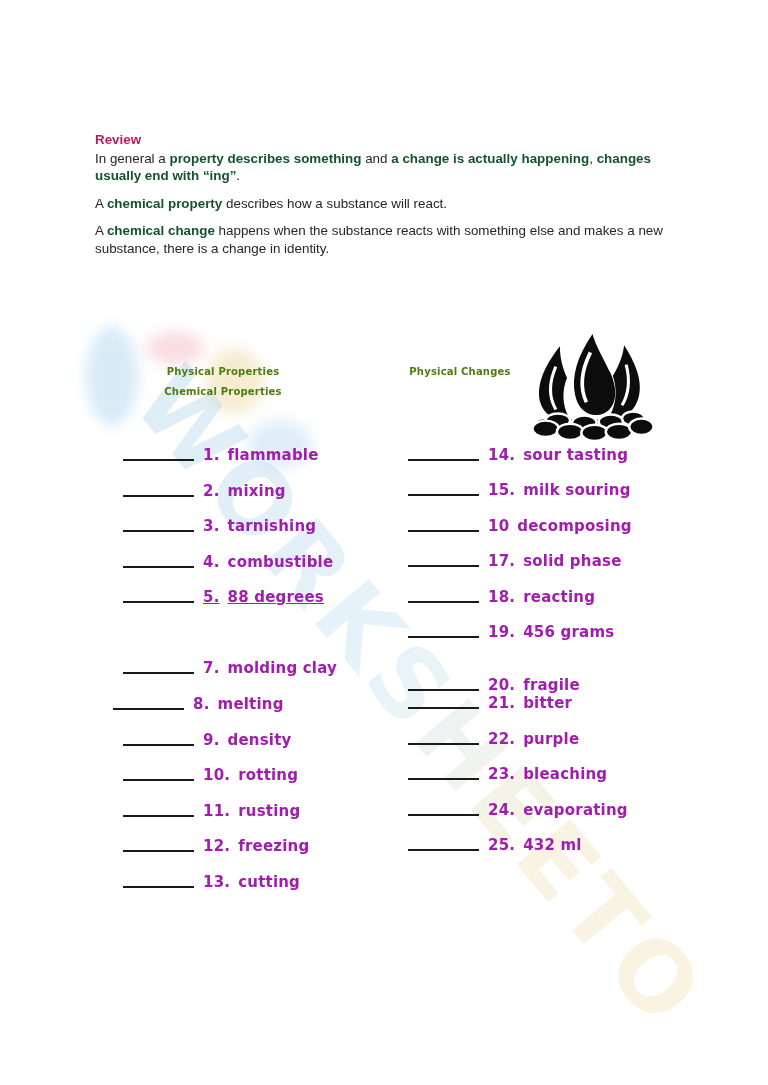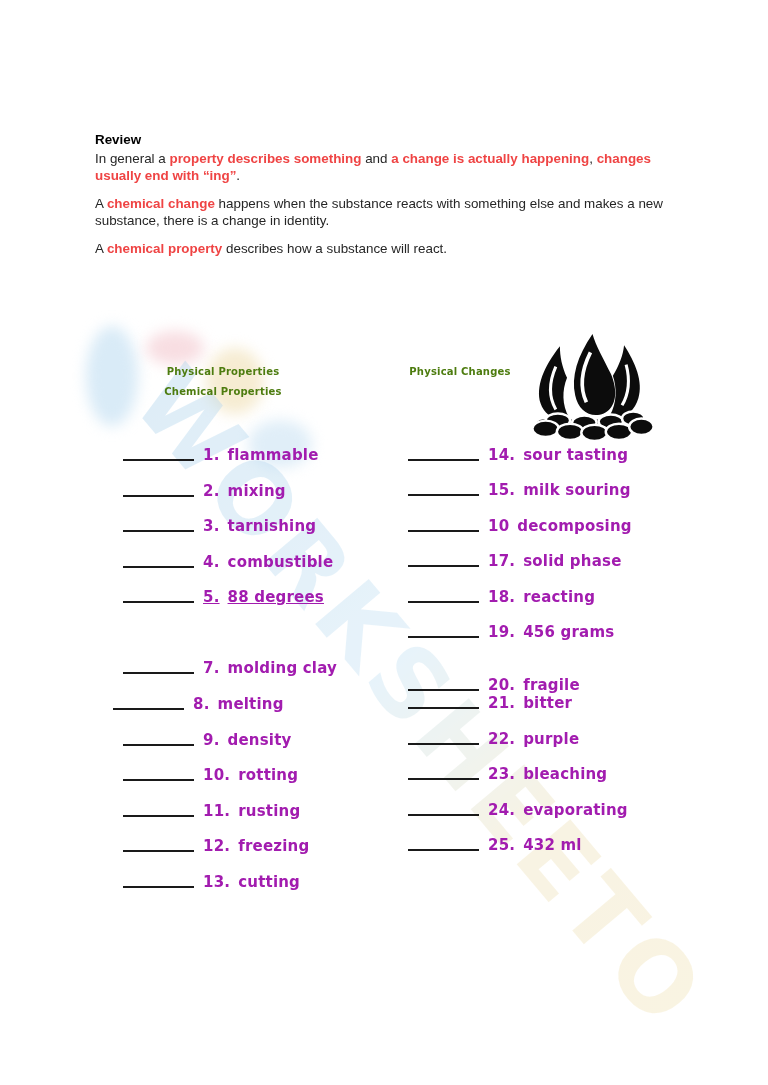--- a/index.html
+++ b/index.html
@@ -21,23 +21,23 @@
     font-size:96px;letter-spacing:6px;white-space:nowrap;
     background:linear-gradient(90deg,#aed3ec 0%,#c5e2f4 45%,#efe2bb 72%,#f2e4b8 100%);
     -webkit-background-clip:text;background-clip:text;color:transparent;
     opacity:.40;
   }
   
   .intro{
     position:absolute;left:95px;top:131px;width:592px;
     color:#262626;font-size:13.4px;line-height:17.6px;
   }
-  .review{font-weight:bold;margin:0 0 1px 0;color:#000000;}
+  .review{font-weight:bold;margin:0 0 1px 0;color:#be185d;}
   .para{margin:0 0 10px 0;}
-  .para b{color:#ef4444;}
+  .para b{color:#14532d;}
   
   .col-heading{
     position:absolute;font-family:"DejaVu Sans",sans-serif;font-weight:700;
     font-size:10px;line-height:19.5px;text-align:center;color:#4d7c0f;
     letter-spacing:.2px;
   }
   #left-heading{left:118px;top:362px;width:210px;}
   #right-heading{left:371px;top:362px;width:178px;}
   
   .campfire{position:absolute;left:525px;top:334px;width:135px;height:108px;}
@@ -65,22 +65,22 @@
     <div class="splotch pink1"></div>
     <div class="splotch yellow1"></div>
     <div class="splotch blue2"></div>
     <div class="wm-text">WORKSHEETO</div>
   </div>
 
   <div class="intro">
     <div class="review">Review</div>
     <div id="paragraphs">
         <p class="para"><span>In general a </span><b>property describes something</b><span> and </span><b>a change is actually happening</b><span>, </span><b>changes usually end with “ing”</b><span>.</span></p>
+        <p class="para"><span>A </span><b>chemical property</b><span> describes how a substance will react.</span></p>
         <p class="para"><span>A </span><b>chemical change</b><span> happens when the substance reacts with something else and makes a new substance, there is a change in identity.</span></p>
-        <p class="para"><span>A </span><b>chemical property</b><span> describes how a substance will react.</span></p>
       </div>
   </div>
 
   <div class="col-heading" id="left-heading">
     <div>Physical Properties</div>
     <div>Chemical Properties</div>
   </div>
   <div class="col-heading" id="right-heading">
     <div>Physical Changes</div>
   </div>

